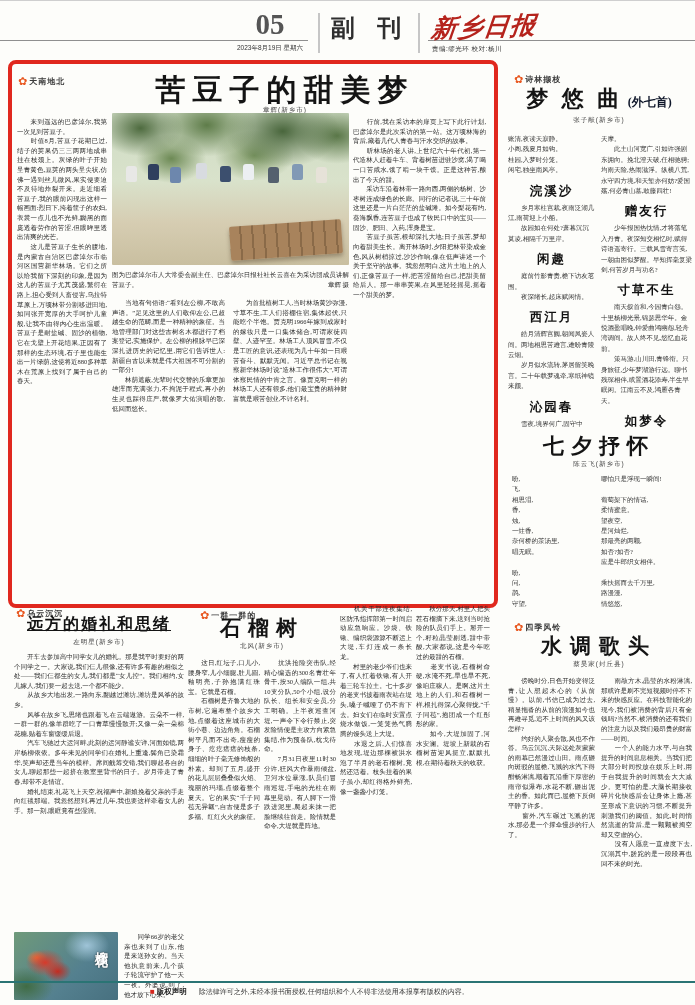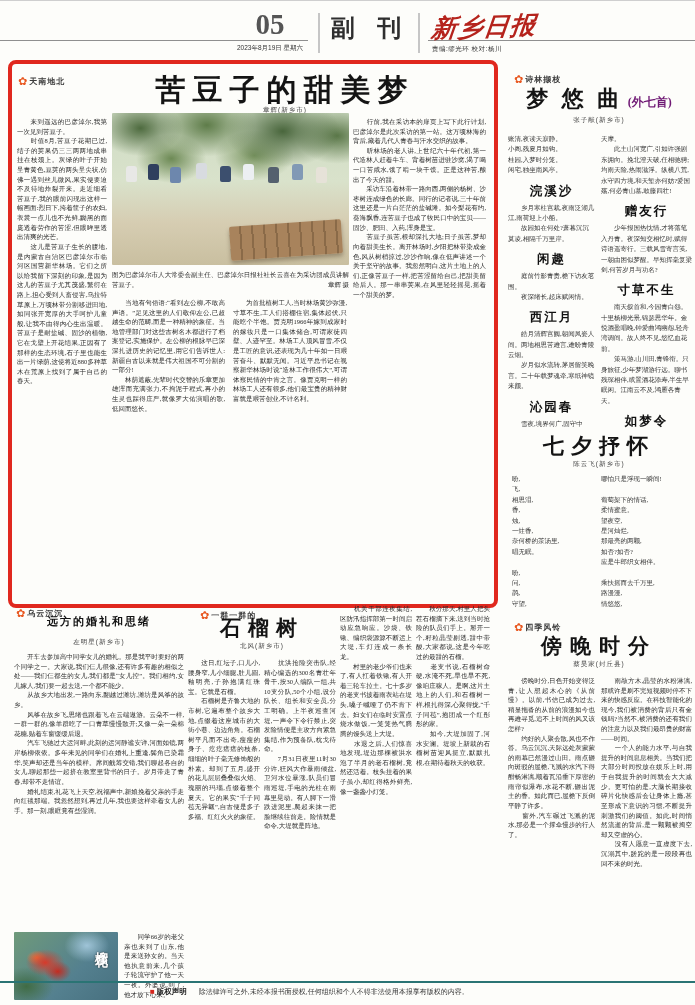--- a/index.html
+++ b/index.html
@@ -99,21 +99,21 @@
 　　听林场的老人讲,上世纪六十年代初,第一代造林人赶着牛车、背着树苗进驻沙窝,渴了喝一口苦咸水,饿了啃一块干馍。正是这种苦,酿出了今天的甜。
 　　采访车沿着林带一路向西,两侧的杨树、沙枣树连成绿色的长廊。同行的记者说,三十年前这里还是一片白茫茫的盐碱滩。如今梨花有约,葵海飘香,连苦豆子也成了牧民口中的宝贝——固沙、肥田、入药,浑身是宝。
 　　苦豆子虽苦,根却深扎大地;日子虽苦,梦却向着甜美生长。离开林场时,夕阳把林带染成金色,风从树梢掠过,沙沙作响,像在低声讲述一个关于坚守的故事。我忽然明白,这片土地上的人们,正像苦豆子一样,把苦涩留给自己,把甜美留给后人。那一串串荚果,在风里轻轻摇晃,摇着一个甜美的梦。</div>
 
 <div class="abs" style="left:514px;top:68px;">
   <span class="flower">✿</span><span class="sec-label">诗林撷枝</span>
 </div>
 
 <div class="abs" style="left:506px;top:84px;width:186px;text-align:center;">
   <span class="big-title" style="font-size:22px;letter-spacing:4px;">梦 悠 曲</span>
-  <span class="serif" style="font-size:12px;font-weight:700;color:#701a75;">(外七首)</span>
+  <span class="serif" style="font-size:12px;font-weight:700;color:#0f172a;">(外七首)</span>
 </div>
 <div class="abs byline" style="left:506px;top:116px;width:186px;">张子献(新乡市)</div>
 
 <div class="abs" style="left:508px;top:134px;width:87px;height:296px;overflow:hidden;">
   <div class="poem-text pre">账清,夜读天寂静。
 小阁,残夏月如钩。
 桂园,入梦时分笼。
 闲宅,独坐南风亭。</div>
   <div class="poem-title">浣溪沙</div>
   <div class="poem-text pre">　　乡月寒柱宫栽,夜雨泛湖几江,雨荷迎上小船。
@@ -170,33 +170,33 @@
 乘扶摇而去千万里,
 路漫漫,
 情悠悠,
 梁祝会飞,
 相对遥相望,
 相思最相恋!</div>
 
 <div class="abs" style="left:514px;top:616px;">
   <span class="flower">✿</span><span class="sec-label">四季风铃</span>
 </div>
-<div class="abs big-title" style="left:506px;top:632px;width:186px;font-size:21px;letter-spacing:8px;">傍晚时分</div>
+<div class="abs big-title" style="left:506px;top:632px;width:186px;font-size:21px;letter-spacing:8px;">水调歌头</div>
 <div class="abs byline" style="left:506px;top:660px;width:186px;">蔡昊家(封丘县)</div>
 <div class="abs body-text pre" style="left:508px;top:676px;width:87px;height:302px;overflow:hidden;">　　傍晚时分,日色开始变得泛青,让人想起木心的《从前慢》。以前,书信已成为过去,稍显拖沓的从前的浪漫如今也再难寻觅,追不上时间的风又该怎样?
 　　约好的人聚会散,风也不作答。乌云沉沉,天际远处灰蒙蒙的雨幕已然漫过山田。雨点砸向斑驳的屋檐,飞溅的水汽下得酣畅淋漓,顺着瓦沿垂下厚密的雨帘似瀑布,水花不断,砸出泥土的香。如此而已,屋檐下反倒平静了许多。
 　　窗外,汽车碾过飞溅的泥水,那必是一个撑伞慢步的行人了。</div>
 <div class="abs body-text pre" style="left:601px;top:676px;width:91px;height:302px;overflow:hidden;">　　雨敲方木,晶莹的水粉淋漓,那或许是刷不完短视频时停不下来的快感反应。在科技智能化的现今,我们被消费的背后只有金钱吗?当然不,被消费的还有我们的注意力以及我们最昂贵的财富——时间。
 　　一个人的能力水平,与自我提升的时间息息相关。当我们把大部分时间投放在娱乐上时,用于自我提升的时间就会大大减少。更可怕的是,大脑长期接收碎片化快感后会让身体上瘾,甚至形成下意识的习惯,不断提升刺激我们的阈值。如此,时间悄然流逝的背后,是一颗颗被掏空却又空虚的心。
 　　没有人愿意一直虚度下去,沉溺其中,蹉跎的是一段段再也回不来的时光。</div>
 
 <div class="abs" style="left:16px;top:602px;">
   <span class="flower">✿</span><span class="sec-label">乌云沉沉</span>
 </div>
-<div class="abs big-title" style="left:14px;top:614px;width:170px;font-size:11px;letter-spacing:2px;">远方的婚礼和思绪</div>
+<div class="abs big-title" style="left:14px;top:614px;width:170px;font-size:16px;letter-spacing:2px;text-decoration:underline;">远方的婚礼和思绪</div>
 <div class="abs byline" style="left:14px;top:638px;width:170px;">左明星(新乡市)</div>
 <div class="abs body-text pre" style="left:14px;top:652px;width:170px;height:276px;overflow:hidden;">　　开车去参加高中同学女儿的婚礼。那是我平时要好的两个同学之一。大家说,我们仨儿很像,还有许多有趣的相似之处——我们仨都生的女儿,我们都是“女儿控”。我们相约,女儿嫁人,我们要一起去送,一个都不能少。
 　　从故乡大地出发,一路向东,翻越过潍坊,潍坊是风筝的故乡。
 　　风筝在故乡飞,思绪也跟着飞,在云端遨游。云朵不一样,一群一群的,像羊群吃了一口青草慢慢散开;又像一朵一朵棉花糖,贴着车窗缓缓后退。
 　　汽车飞驰过大运河畔,此刻的运河静谧安详,河面如镜,两岸杨柳依依。多年未见的同学们在婚礼上重逢,鬓角已染霜华,笑声却还是当年的模样。席间觥筹交错,我们聊起各自的女儿,聊起那些一起挤在教室里背书的日子。岁月带走了青春,却带不走情谊。
 　　婚礼结束,礼花飞上天空,祝福声中,新娘挽着父亲的手走向红毯那端。我忽然想到,再过几年,我也要这样牵着女儿的手。那一刻,眼眶竟有些湿润。</div>
 
 <div class="abs" style="left:14px;top:932px;width:104px;height:68px;overflow:hidden;border-radius:1px;
      background:
        radial-gradient(26px 18px at 30% 45%, #d83a2a 0%, rgba(216,58,42,0) 75%),

